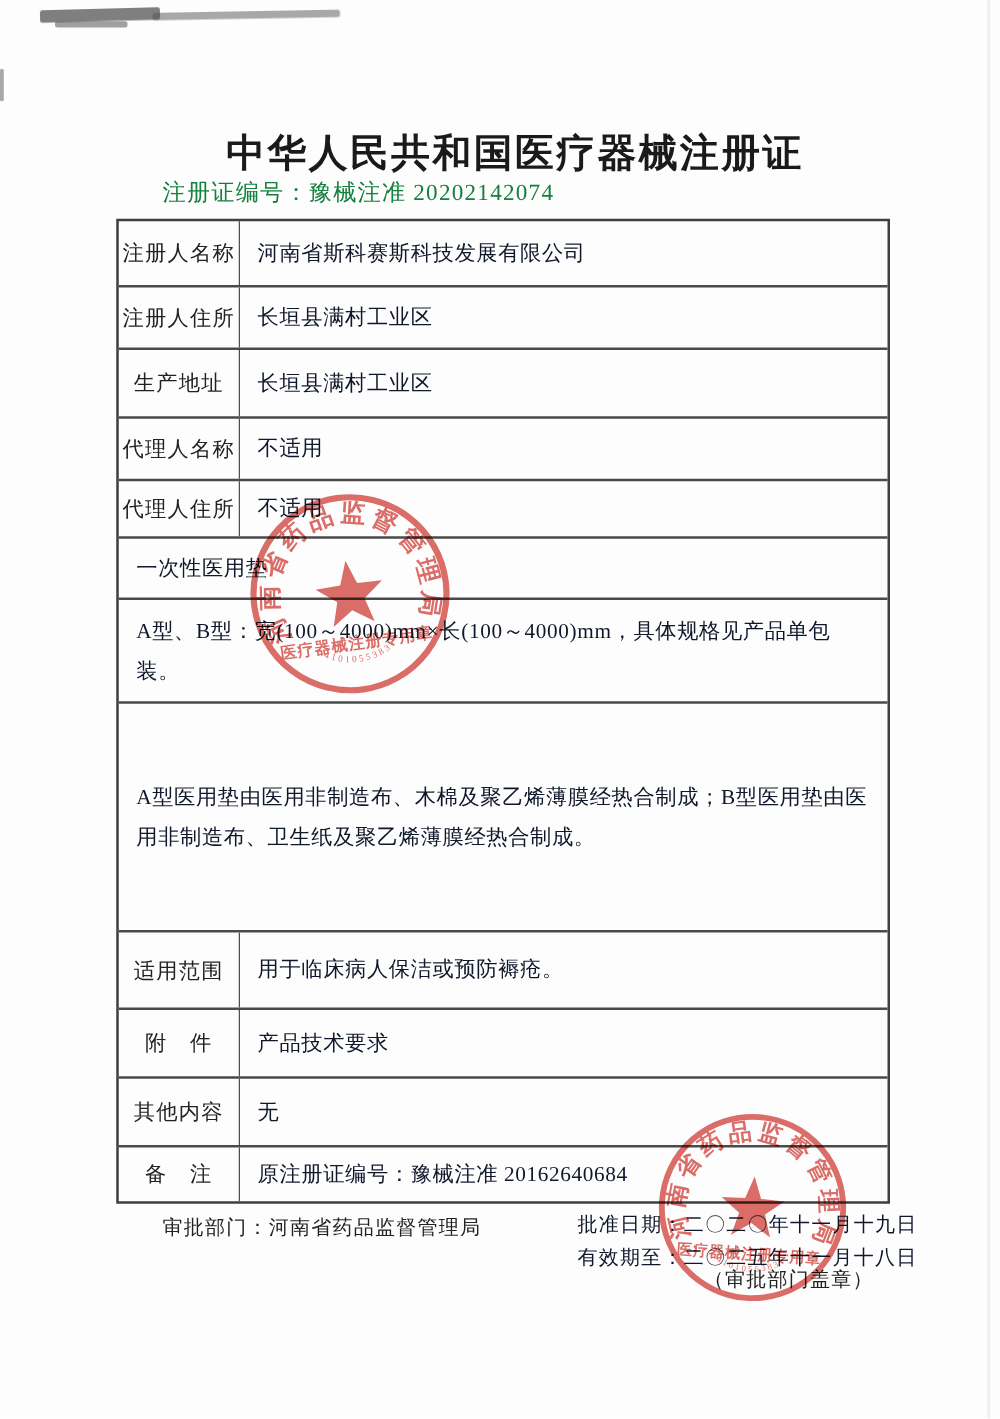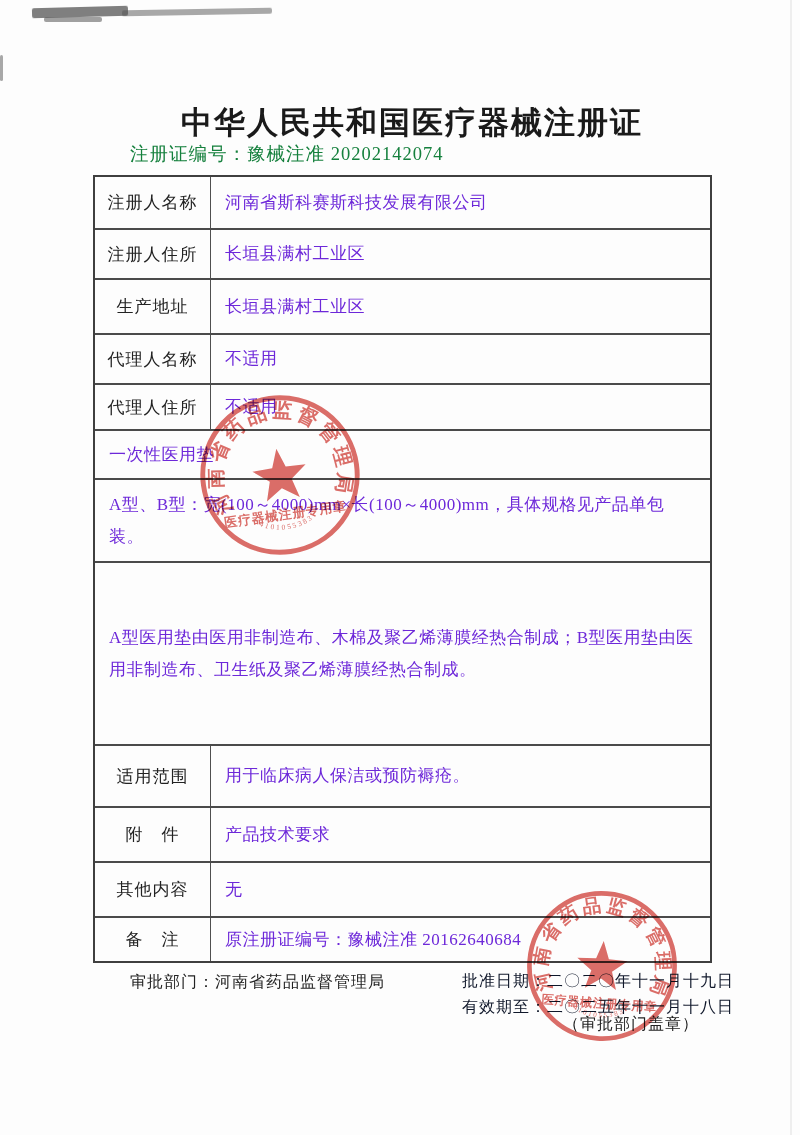--- a/index.html
+++ b/index.html
@@ -37,26 +37,26 @@
     box-sizing:border-box;
     background:transparent;
   }
   .trow{display:flex;box-sizing:border-box;border-bottom:2px solid #4a4a4a;}
   .trow:last-child{border-bottom:none;}
   .r1{height:53px}.r2{height:50px}.r3{height:55px}.r4{height:50px}
   .r5{height:46px}.r6{height:49px}.r7{height:83px}.r8{height:183px}
   .r9{height:62px}.r10{height:55px}.r11{height:55px}.r12{height:43px}
   .cell{display:flex;align-items:center;box-sizing:border-box;font-size:17px;}
   .label-cell{
-    width:116px;flex:none;justify-content:center;
+    width:97px;flex:none;justify-content:center;
     border-right:1.5px solid #4f4f4f;
     letter-spacing:1px;text-align:center;color:#222;
   }
   .value-cell{
-    flex:1;padding:6px 14px;line-height:1.85;color:#6d28d9;
+    flex:1;padding:6px 14px;line-height:1.85;color:#0f172a;
     letter-spacing:.5px;
   }
 
   .footer-dept{position:absolute;left:130px;top:972px;font-size:16px;letter-spacing:1px;color:#222;}
   .footer-dates{position:absolute;left:462px;top:968px;font-size:16px;letter-spacing:1px;line-height:26px;color:#0f172a;}
   .footer-sealnote{position:absolute;left:563px;top:1014px;font-size:16px;letter-spacing:1px;color:#222;}
 
   .stamp{
     position:absolute;
     mix-blend-mode:multiply;

